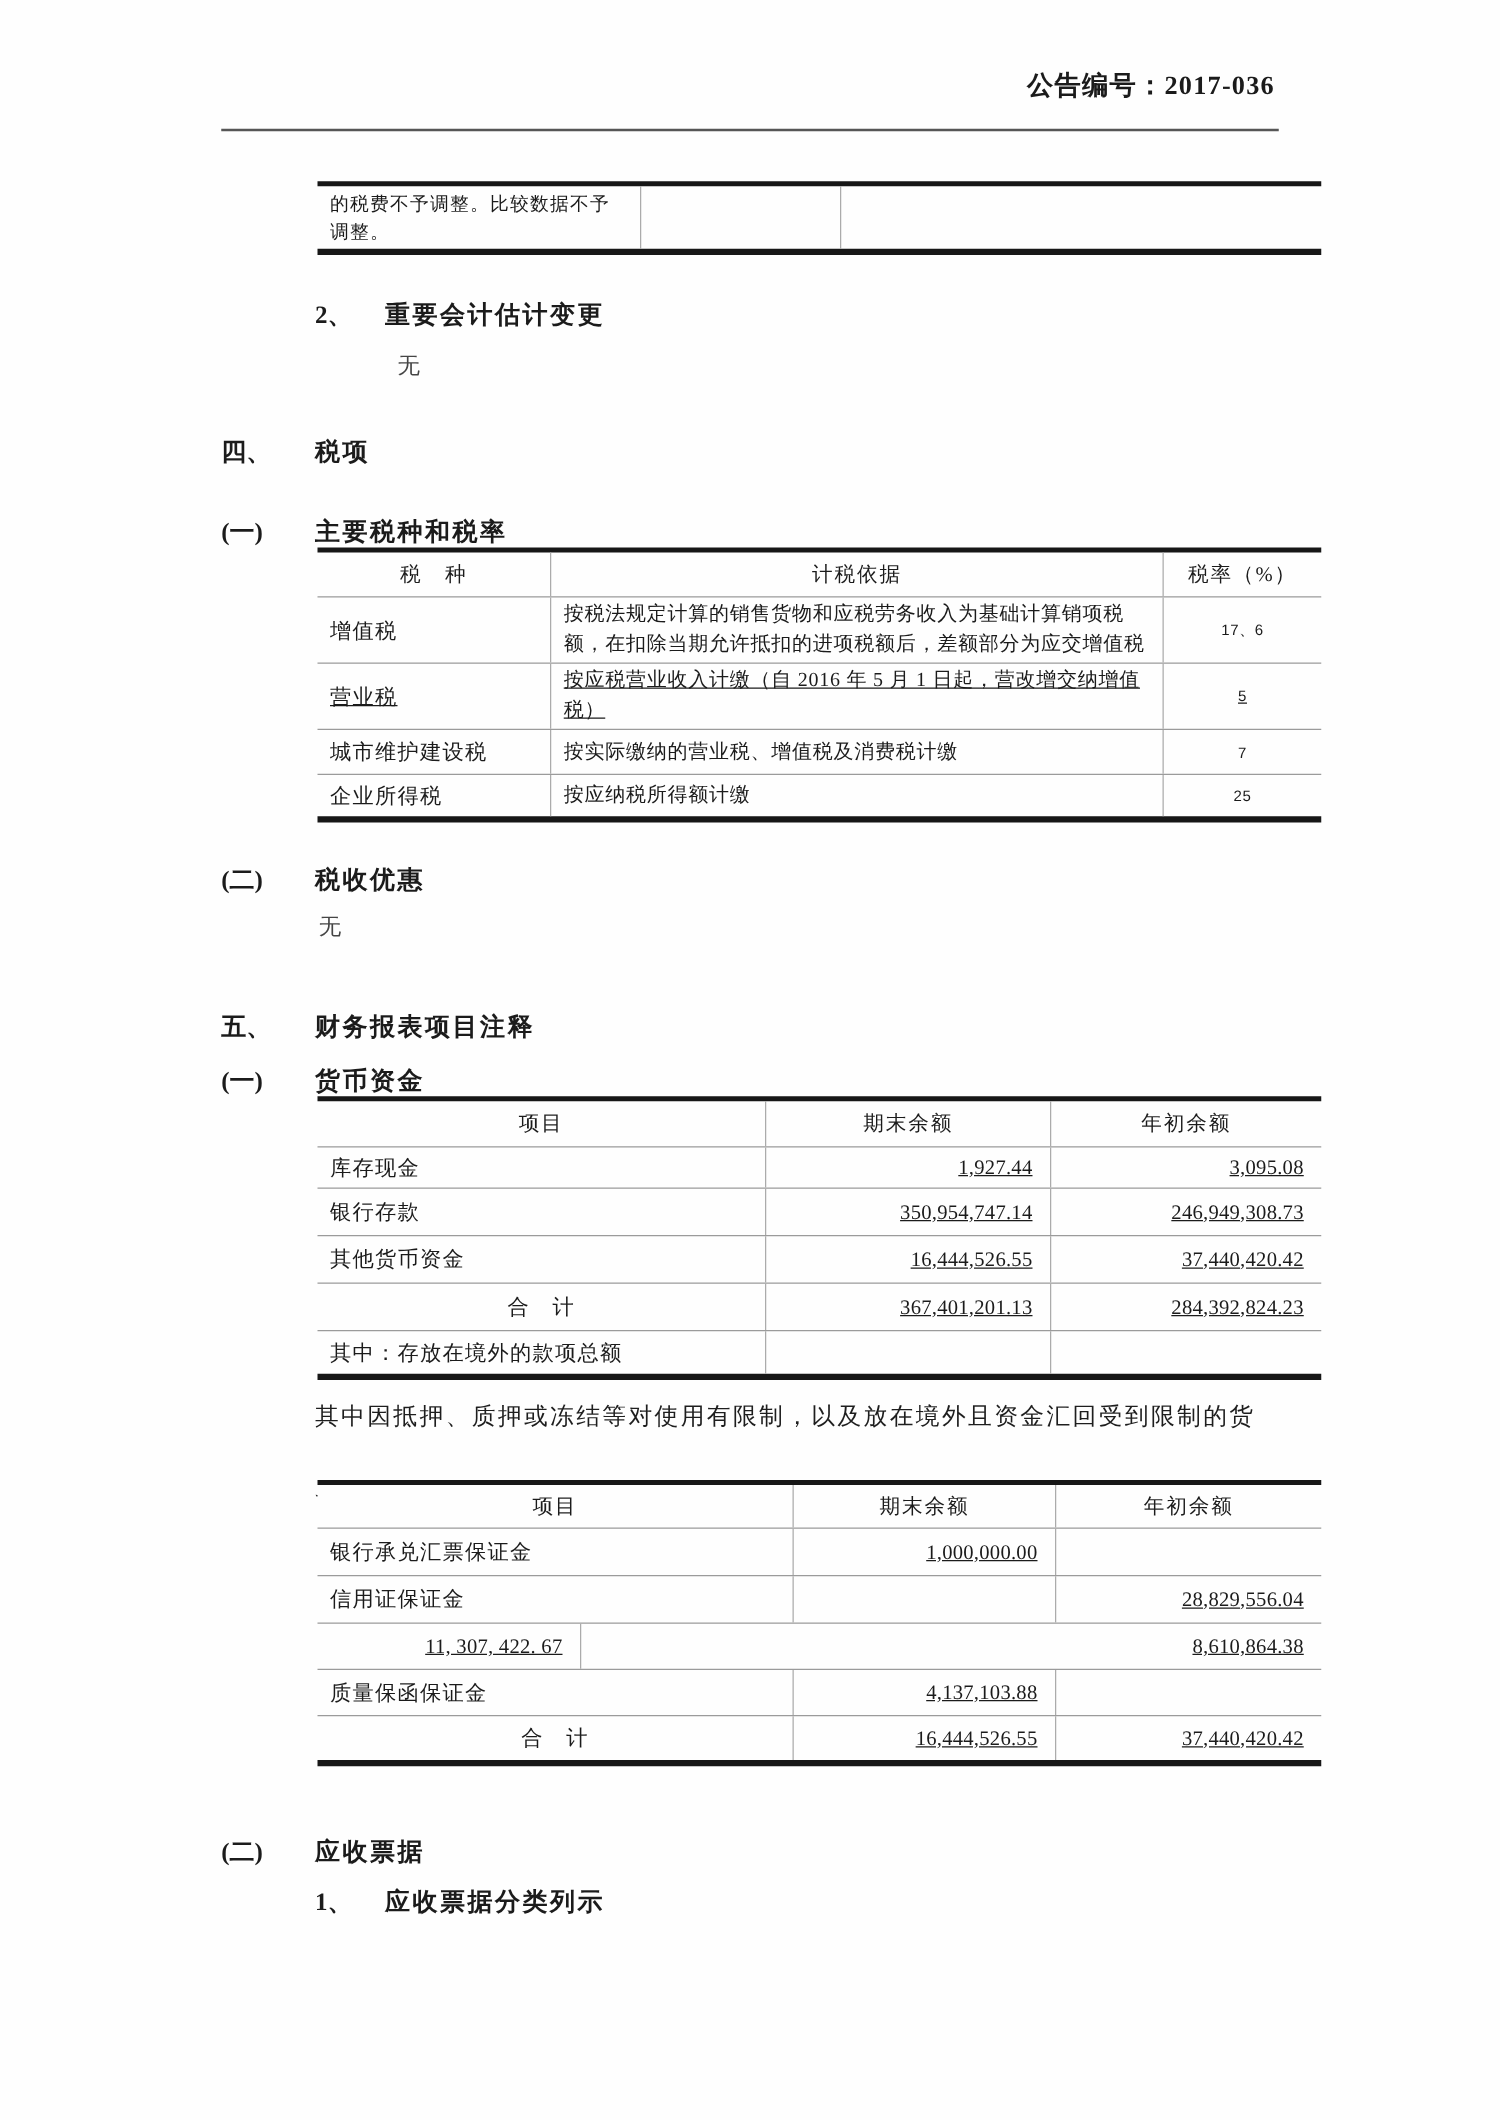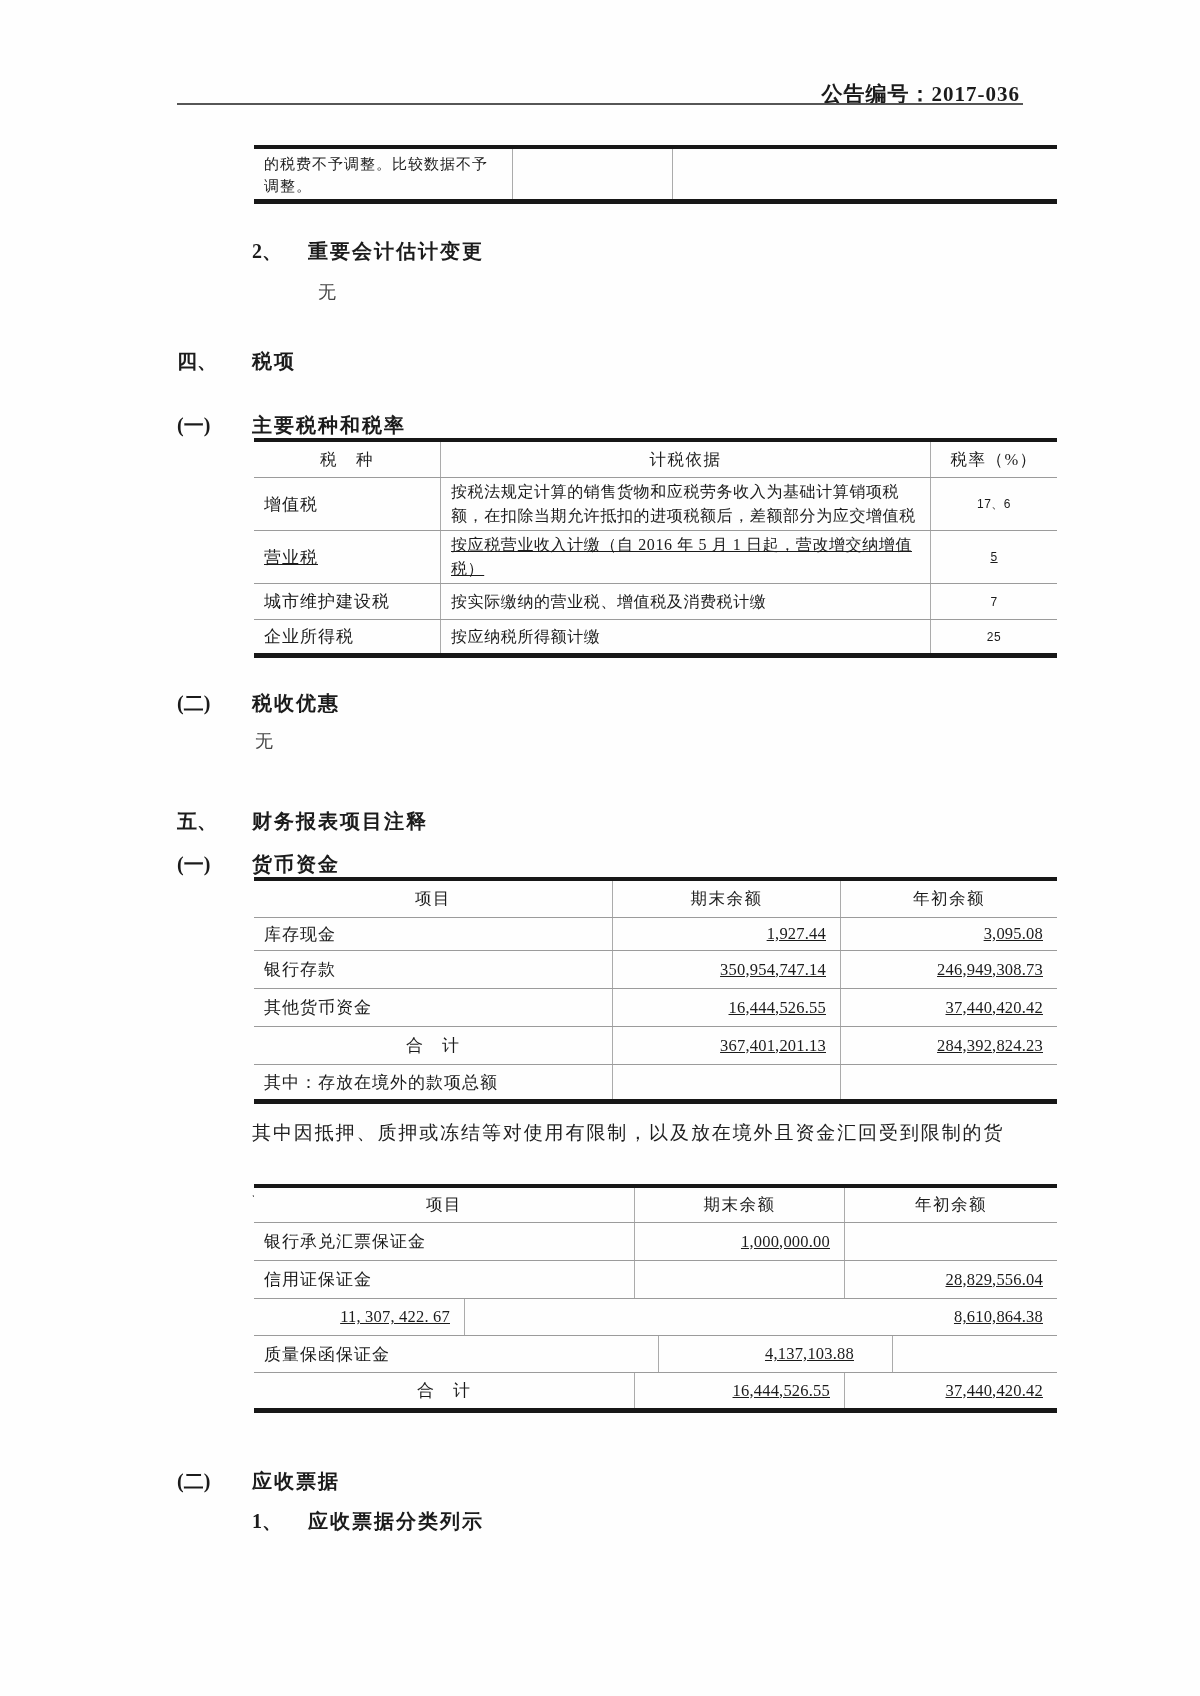--- a/index.html
+++ b/index.html
@@ -4,21 +4,21 @@
 <style>
   html,body { margin:0; padding:0; background:#e9e9e9; }
   .page {
     position:relative; width:1200px; height:1696px; margin:0 auto;
     background:#fefefe; color:#1b1b1b;
     font-family:"Liberation Serif", serif;
     overflow:hidden;
   }
   
   .announce {
-    position:absolute; top:80px; right:180px;
+    position:absolute; top:54px; right:180px;
     font-size:21px; font-weight:bold; letter-spacing:1px;
     font-family:"Liberation Serif", serif;
   }
   .hdr-rule {
     position:absolute; top:103px; left:177px; width:846px; height:2px;
     background:#565656;
   }
   
   .doc-table {
     position:absolute; left:254px; width:803px;
@@ -191,21 +191,21 @@
     </div>
     <div class="tr" style="min-height:38px;">
       <div class="td" style="width:380px;">信用证保证金</div>
       <div class="td num" style="width:210px;"></div>
       <div class="td num" style="flex:1;">28,829,556.04</div>
     </div>
     <div class="tr" style="min-height:37px;">
       <div class="td num" style="width:210px;">11, 307, 422. 67</div>
       <div class="td num" style="flex:1;">8,610,864.38</div>
     </div>
-    <div class="tr" style="min-height:37px;gap:24px;">
+    <div class="tr" style="min-height:37px;">
       <div class="td" style="width:380px;">质量保函保证金</div>
       <div class="td num" style="width:210px;">4,137,103.88</div>
       <div class="td num" style="flex:1;"></div>
     </div>
     <div class="tr" style="min-height:36px;">
       <div class="td center" style="width:380px;">合　计</div>
       <div class="td num" style="width:210px;">16,444,526.55</div>
       <div class="td num" style="flex:1;">37,440,420.42</div>
     </div>
   </div>

